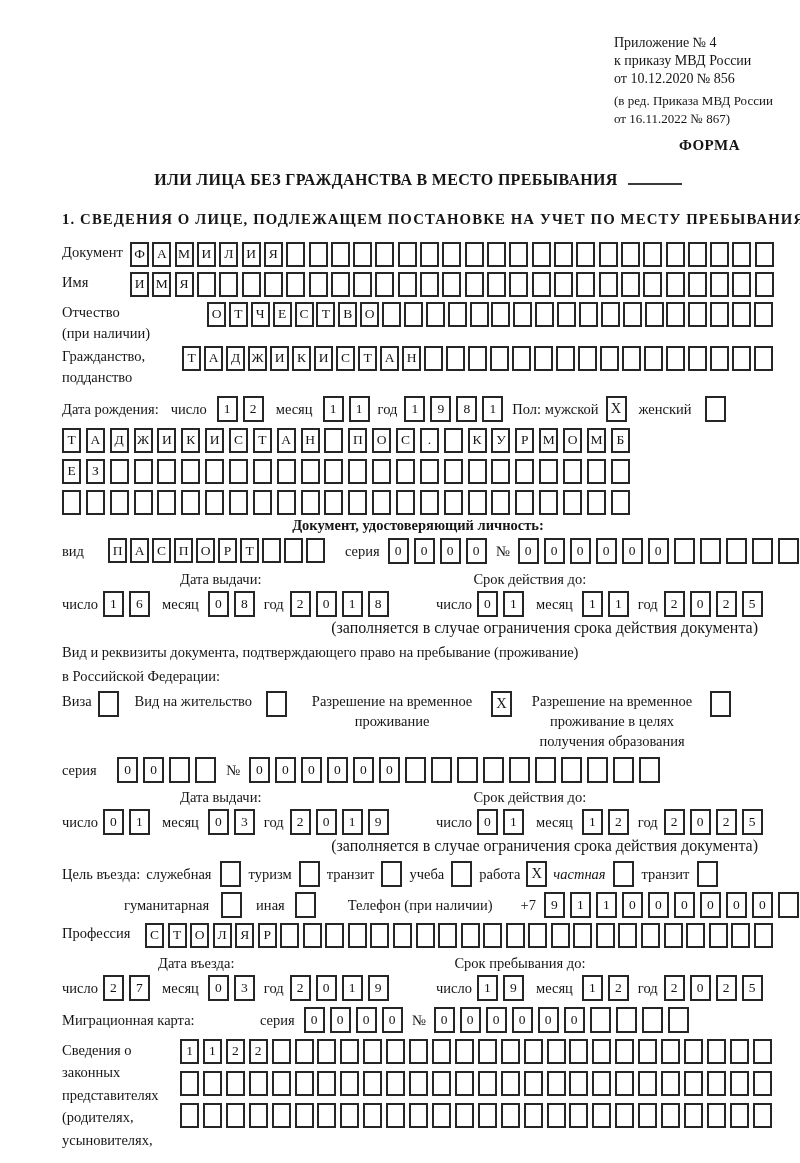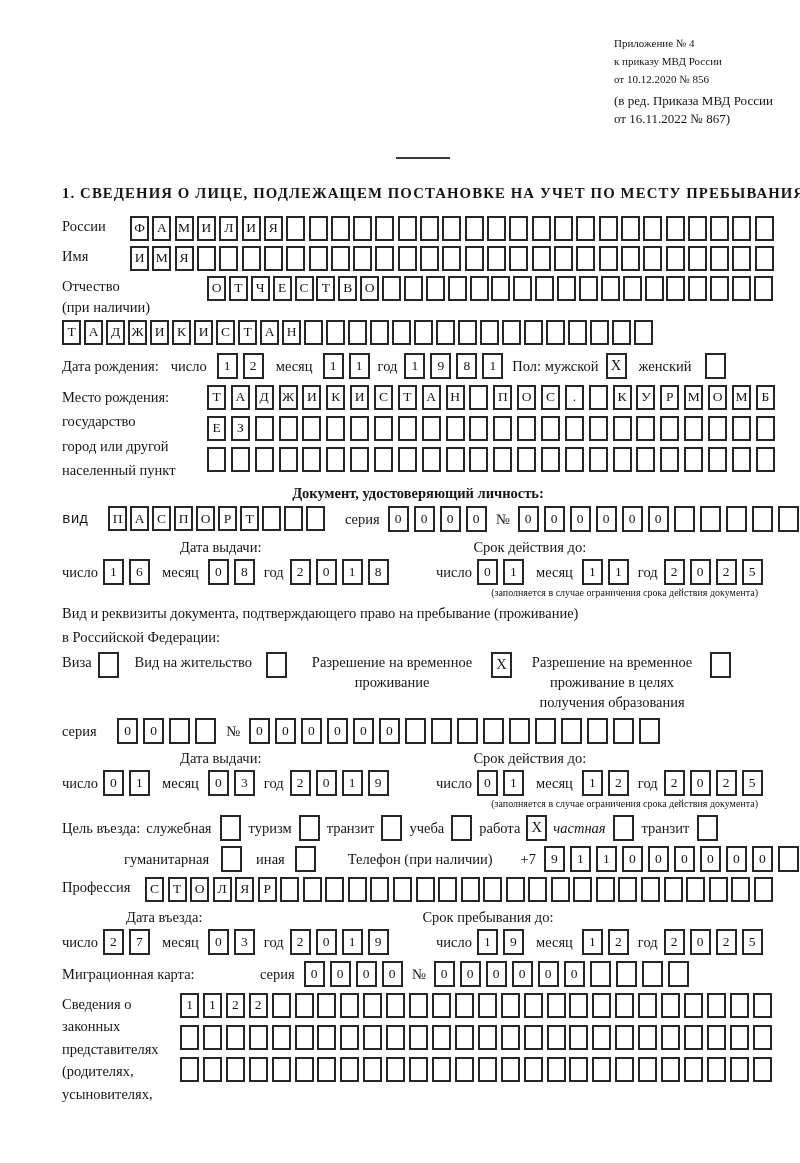--- a/index.html
+++ b/index.html
@@ -1,21 +1,21 @@
 <!DOCTYPE html>
 <html lang="ru"><head>
 <meta charset="utf-8">
 <style>
   html,body{margin:0;padding:0;background:#fff;}
   body{width:800px;height:1163px;overflow:hidden;color:#151515;
        font-family:"Liberation Serif","DejaVu Serif",serif;}
   .page{position:relative;width:800px;height:1163px;box-sizing:border-box;
         padding:34px 26px 0 62px;}
   
-  .annex{margin-left:552px;font-size:11px;line-height:18.2px;}
+  .annex{margin-left:552px;font-size:14px;line-height:18.2px;}
   .annex-note{margin-left:552px;margin-top:3px;font-size:13px;line-height:18.2px;}
   .forma{margin-top:9px;text-align:right;padding-right:34px;
          font-weight:bold;font-size:15px;letter-spacing:.5px;}
   .title{margin-top:14px;text-align:center;font-weight:bold;font-size:16px;
          line-height:23.5px;letter-spacing:.3px;}
   .title .blank{display:inline-block;width:54px;height:13px;
          border-bottom:2.2px solid #3a3a3a;margin-left:10px;}
   .sec-heading{margin-top:19px;font-weight:bold;font-size:14.8px;
          letter-spacing:1.1px;white-space:nowrap;}
   
@@ -26,21 +26,21 @@
   .cells.sb{justify-content:space-between;gap:0;}
   .cell{box-sizing:border-box;flex:0 0 19px;width:19px;height:25px;
         border:2px solid #262626;display:flex;align-items:center;
         justify-content:center;font-size:13.5px;background:#fff;}
   .dcells{display:flex;gap:5px;}
   .dcells .cell{flex:0 0 21px;width:21px;height:26px;}
   .cb{box-sizing:border-box;flex:0 0 21px;width:21px;height:26px;
       border:2px solid #262626;display:flex;align-items:center;
       justify-content:center;font-size:14.5px;}
   .inline{display:flex;align-items:center;}
-  .small-note{font-size:10px;font-family:Liberation Serif, serif;}
+  .small-note{font-size:16px;font-family:Liberation Serif, serif;}
   .center-b{ text-align:center;font-weight:bold;font-size:14.5px;}
   .w-surname{width:644px;}
   .w-patronymic{width:566px;}
   .w-citizenship{width:591px;}
   .w-birthplace{width:568px;}
   .w-profession{width:628px;}
   .w-reps{width:592px;}
   .mt2{margin-top:2px;}.mt4{margin-top:4px;}.mt5{margin-top:5px;}
   .mt6{margin-top:6px;}.mt8{margin-top:8px;}.mt14{margin-top:14px;}
   .cbl{text-align:center;font-size:14.5px;line-height:20px;}
@@ -52,29 +52,30 @@
 
   <div class="annex">
     <div>Приложение № 4</div>
     <div>к приказу МВД России</div>
     <div>от 10.12.2020 № 856</div>
   </div>
   <div class="annex-note">
     <div>(в ред. Приказа МВД России</div>
     <div>от 16.11.2022 № 867)</div>
   </div>
+  <div class="forma">ФОРМА</div>
 
   <div class="title">
-    <div><span class="blank"></span></div>
+    <div><span>ИЛИ ЛИЦА БЕЗ ГРАЖДАНСТВА В МЕСТО ПРЕБЫВАНИЯ</span><span class="blank"></span></div>
   </div>
 
   <div class="sec-heading">1. СВЕДЕНИЯ О ЛИЦЕ, ПОДЛЕЖАЩЕМ ПОСТАНОВКЕ НА УЧЕТ ПО МЕСТУ ПРЕБЫВАНИЯ</div>
 
   <div class="frow mt14">
-    <div class="lbl" style="width:68px;">России</div>
+    <div class="lbl" style="width:68px;">Документ</div>
     <div class="cells sb w-surname">
         <div class="cell">Ф</div>
         <div class="cell">А</div>
         <div class="cell">М</div>
         <div class="cell">И</div>
         <div class="cell">Л</div>
         <div class="cell">И</div>
         <div class="cell">Я</div>
         <div class="cell"></div>
         <div class="cell"></div>
@@ -165,20 +166,24 @@
         <div class="cell"></div>
         <div class="cell"></div>
         <div class="cell"></div>
         <div class="cell"></div>
         <div class="cell"></div>
         <div class="cell"></div>
       </div>
   </div>
 
   <div class="frow mt2">
+    <div class="lbl two" style="width:120px;">
+      <div>Гражданство,</div>
+      <div>подданство</div>
+    </div>
     <div class="cells sb w-citizenship">
         <div class="cell">Т</div>
         <div class="cell">А</div>
         <div class="cell">Д</div>
         <div class="cell">Ж</div>
         <div class="cell">И</div>
         <div class="cell">К</div>
         <div class="cell">И</div>
         <div class="cell">С</div>
         <div class="cell">Т</div>
@@ -222,26 +227,20 @@
         <div class="cell">8</div>
         <div class="cell">1</div>
       </div>
     <span class="lbl" style="margin-left:9px;"><span>Пол:</span>&nbsp;<span>мужской</span></span>
     <div class="cb" style="margin-left:7px;">X</div>
     <span class="lbl" style="margin-left:12px;">женский</span>
     <div class="cb" style="margin-left:13px;"></div>
   </div>
 
   <div class="frow mt6">
-    <div class="lbl" style="width:145px;line-height:24.5px;">
-      <div>Место рождения:</div>
-      <div>государство</div>
-      <div>город или другой</div>
-      <div>населенный пункт</div>
-    </div>
     <div>
       <div class="cells sb w-birthplace">
           <div class="cell">Т</div>
           <div class="cell">А</div>
           <div class="cell">Д</div>
           <div class="cell">Ж</div>
           <div class="cell">И</div>
           <div class="cell">К</div>
           <div class="cell">И</div>
           <div class="cell">С</div>
@@ -313,21 +312,21 @@
           <div class="cell"></div>
           <div class="cell"></div>
           <div class="cell"></div>
         </div>
     </div>
   </div>
 
   <div class="center-b mt2">Документ, удостоверяющий личность:</div>
 
   <div class="frow inline mt4" style="align-items:center;">
-    <span class="lbl" style="width:46px;font-family:Liberation Mono, monospace;">вид</span>
+    <span class="lbl" style="width:46px;">вид</span>
     <div class="cells">
         <div class="cell">П</div>
         <div class="cell">А</div>
         <div class="cell">С</div>
         <div class="cell">П</div>
         <div class="cell">О</div>
         <div class="cell">Р</div>
         <div class="cell">Т</div>
         <div class="cell"></div>
         <div class="cell"></div>
@@ -564,21 +563,21 @@
         <div class="cell"></div>
         <div class="cell"></div>
         <div class="cell"></div>
         <div class="cell"></div>
         <div class="cell"></div>
         <div class="cell"></div>
       </div>
   </div>
 
   <div class="frow mt5">
-    <span class="lbl" style="margin-left:64px;">Дата въезда:</span>
+    <span class="lbl" style="margin-left:96px;">Дата въезда:</span>
     <span class="lbl" style="margin-left:220px;">Срок пребывания до:</span>
   </div>
   <div class="frow inline mt2" style="align-items:center;">
     <div class="inline" style="width:374px;">
       <span class="lbl">число</span>
       <div class="dcells" style="margin-left:5px;">
           <div class="cell">2</div>
           <div class="cell">7</div>
         </div>
       <span class="lbl" style="margin-left:12px;">месяц</span>

